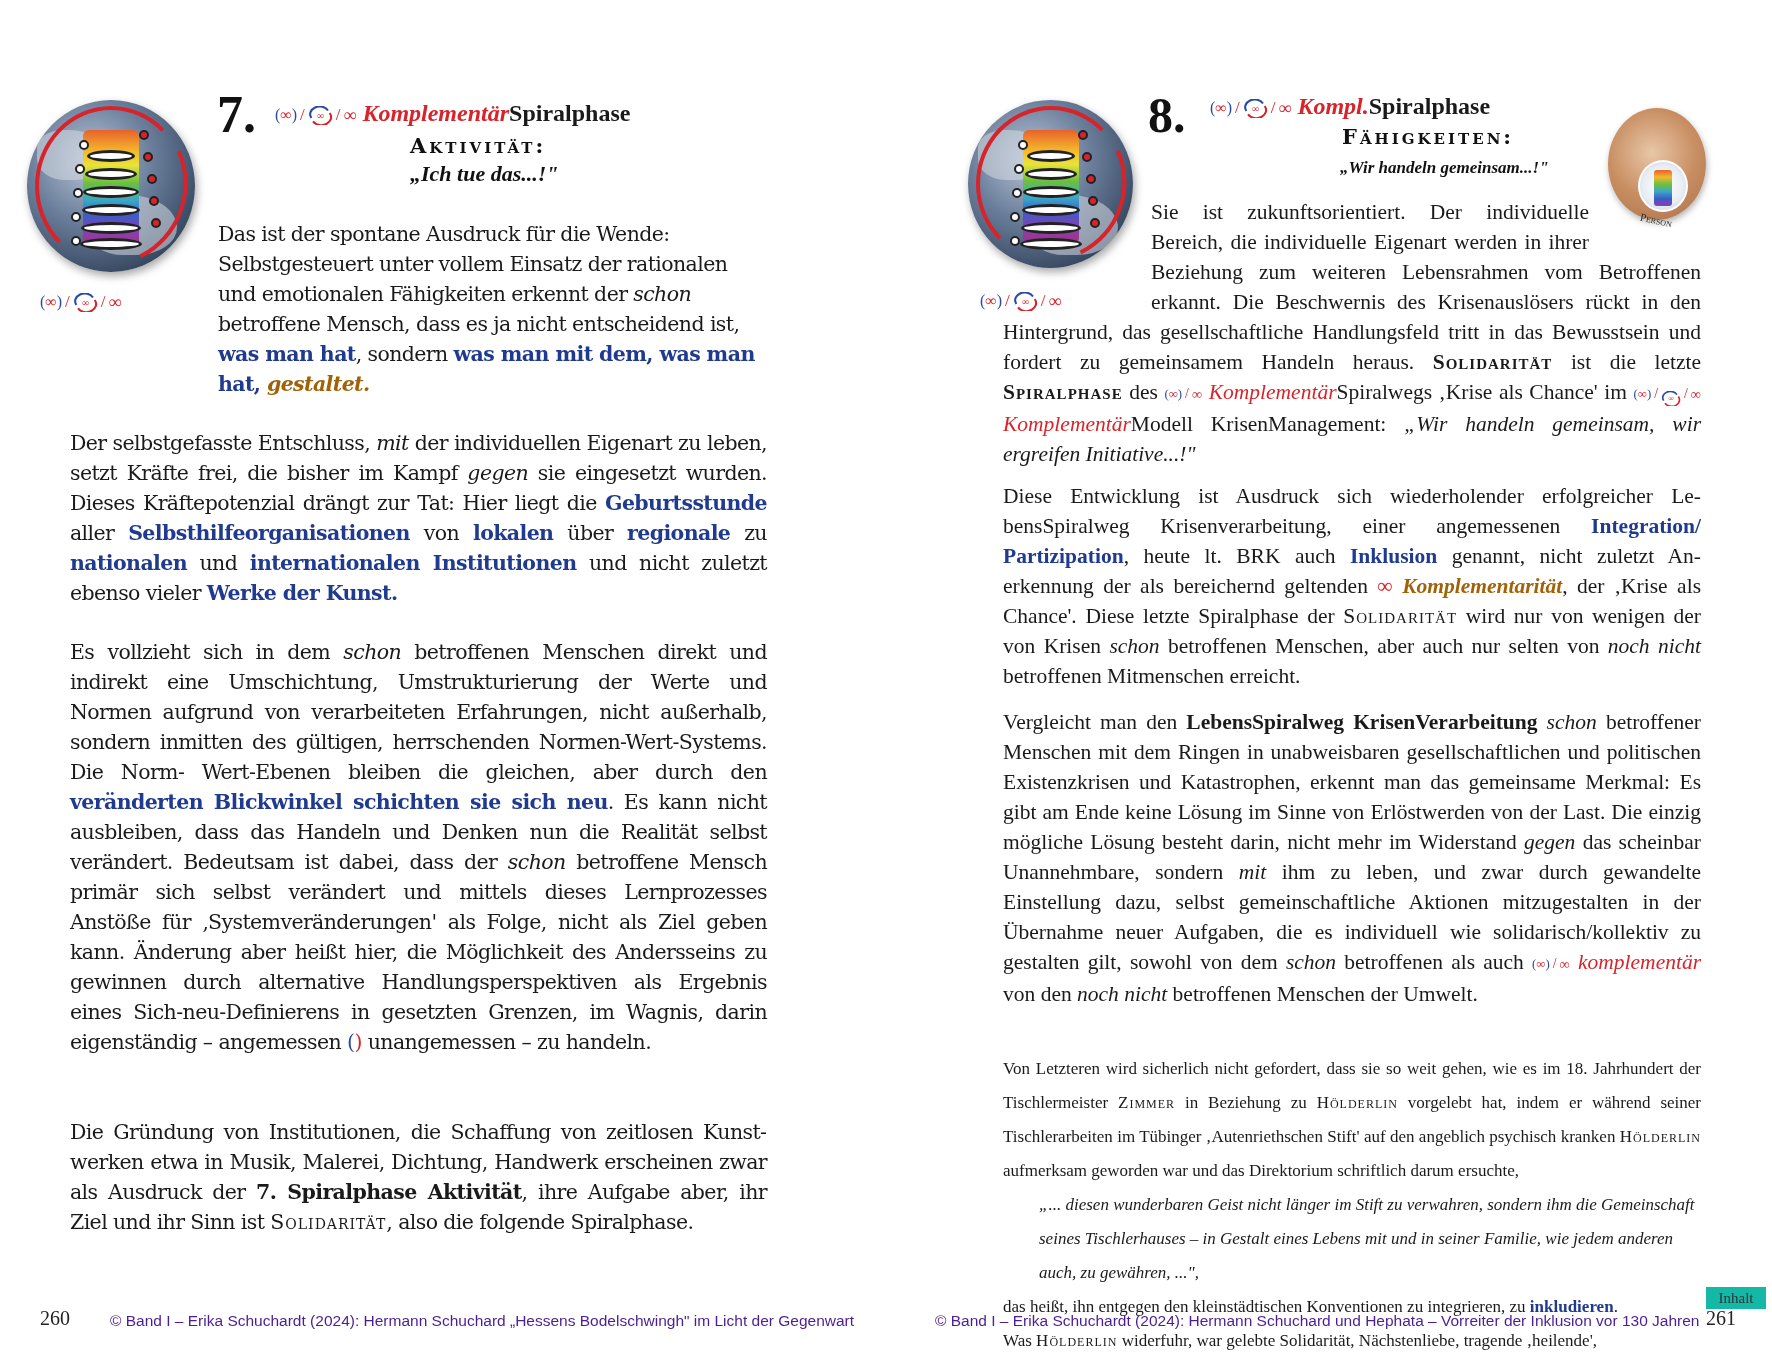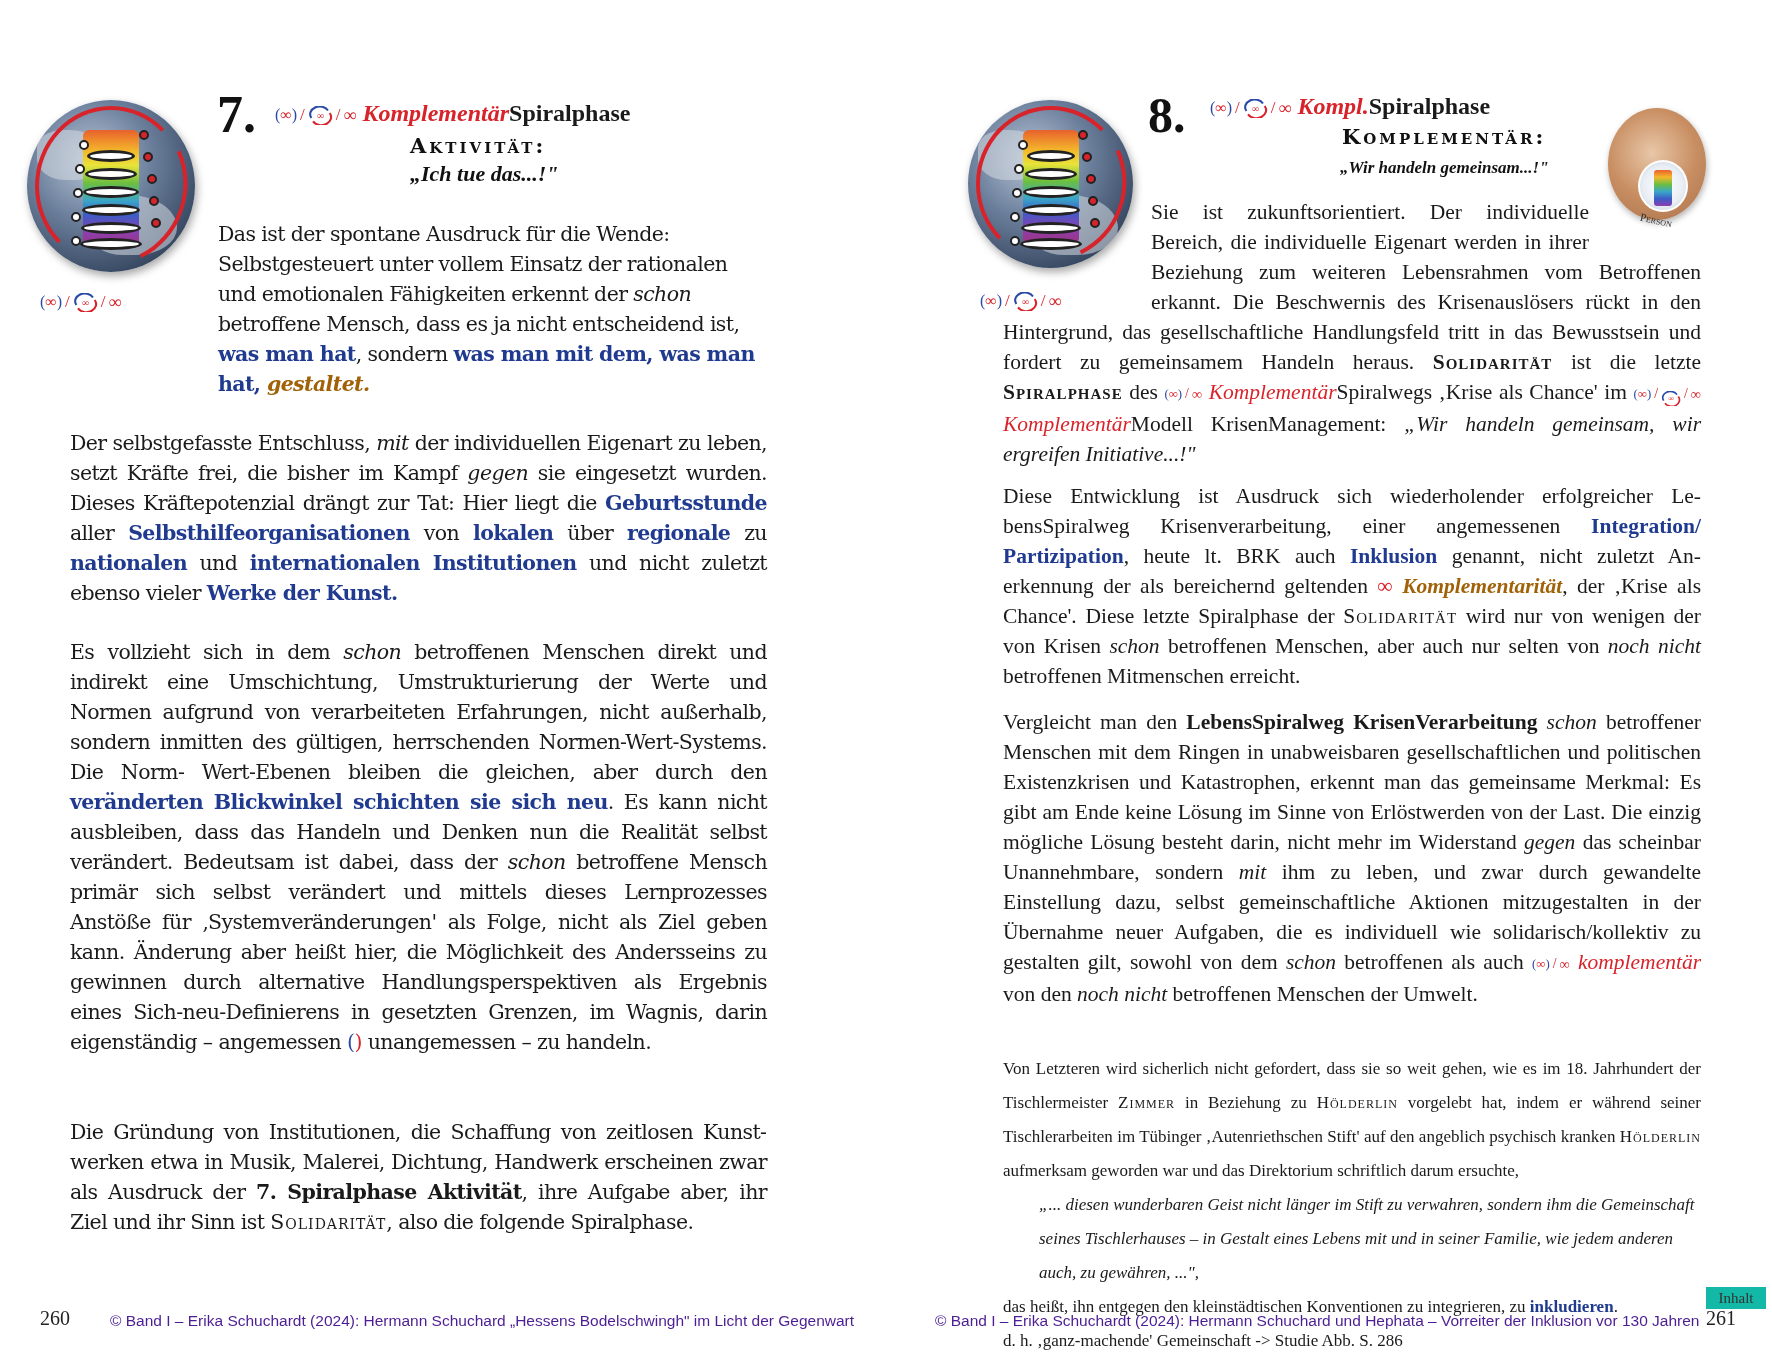--- a/index.html
+++ b/index.html
@@ -186,21 +186,21 @@
       <span class="circ"><svg viewBox="0 0 30 22">
             <path d="M4 14 A11 9 0 0 1 24 5" stroke="#2a4aa8" stroke-width="2.5" fill="none"></path>
             <path d="M26 8 A11 9 0 0 1 6 18" stroke="#d8232a" stroke-width="2.5" fill="none"></path>
             <text x="15" y="15" font-size="12" text-anchor="middle" fill="#d8232a">∞</text>
           </svg></span>
       <span class="slash">/</span>
       <span class="inf2">∞</span>
     </span>
     <span class="redbi">Kompl.</span><span class="b">Spiralphase</span>
   </div>
-  <div class="phase-name" style="left:1342px; top:124px;">Komplementär:</div>
+  <div class="phase-name" style="left:1342px; top:124px;">Fähigkeiten:</div>
   <div class="quote" style="left:1340px; top:158px; font-size:17px;">„Wir handeln gemeinsam...!"</div>
 
   <div class="person" style="left:1608px; top:108px; width:98px; height:112px;">
     <div class="inner" style="left:30px; top:52px; width:50px; height:52px;">
       <div class="mini" style="top:8px; height:36px;"></div>
     </div>
   </div>
   <div class="person-label" style="left:1640px; top:214px;">Person</div>
 
   <div class="para right-body" style="left:1003px; top:197px; width:698px;">
@@ -231,19 +231,20 @@
         <span class="paren">(<span class="inf">∞</span>)</span>
         <span class="slash">/</span>
         <span class="inf2">∞</span>
       </span> <span class="redi">komplementär</span><span> von den </span><i>noch nicht</i><span> betroffenen Menschen der Umwelt.</span>
   </div>
 
   <div class="para small" style="left:1003px; top:1052px; width:698px;">
     <div style="text-align:justify;"><span>Von Letzteren wird sicherlich nicht gefordert, dass sie so weit gehen, wie es im 18. Jahrhun­dert der Tischlermeister </span><span class="sc">Zimmer</span><span> in Beziehung zu </span><span class="sc">Hölderlin</span><span> vorgelebt hat, indem er während seiner Tischlerarbeiten im Tübinger ‚Autenriethschen Stift' auf den angeblich psychisch kran­ken </span><span class="sc">Hölderlin</span><span> aufmerksam geworden war und das Direktorium schriftlich darum ersuchte,</span></div>
     <div style="font-style:italic; padding-left:36px; text-align:left;">„... diesen wunderbaren Geist nicht länger im Stift zu verwahren, sondern ihm die Gemeinschaft seines Tischlerhauses – in Gestalt eines Lebens mit und in seiner Familie, wie jedem anderen auch, zu gewähren, ...",</div>
     <div style="text-align:left;"><span>das heißt, ihn entgegen den kleinstädtischen Konventionen zu integrieren, zu </span><span class="blue">inkludieren</span><span>.</span></div>
+    <div style="text-align:left;"><span>Was </span><span class="sc">Hölderlin</span><span> widerfuhr, war gelebte Solidarität, Nächstenliebe, tragende ‚heilende',</span></div>
     <div style="text-align:left;">d. h. ‚ganz-machende' Gemeinschaft -&gt; Studie Abb. S. 286</div>
   </div>
 
   <div class="footer" style="left:935px;">© Band I – Erika Schuchardt (2024): Hermann Schuchard und Hephata – Vorreiter der Inklusion vor 130 Jahren</div>
   <div class="pageno" style="left:1706px;">261</div>
   <div class="inhalt">Inhalt</div>
 </div>
 
 </body></html>

